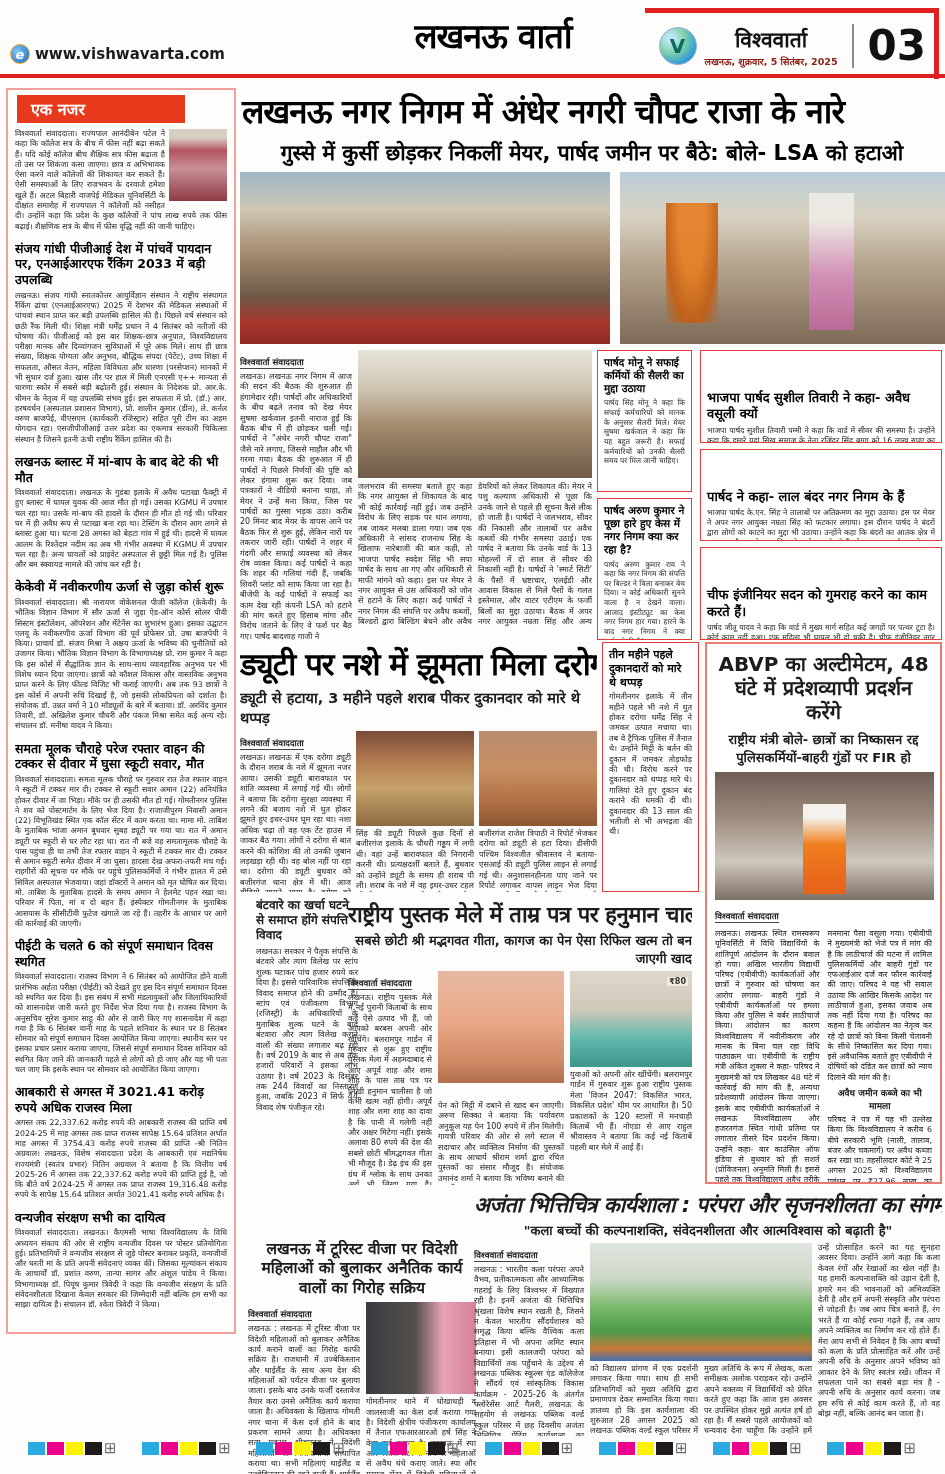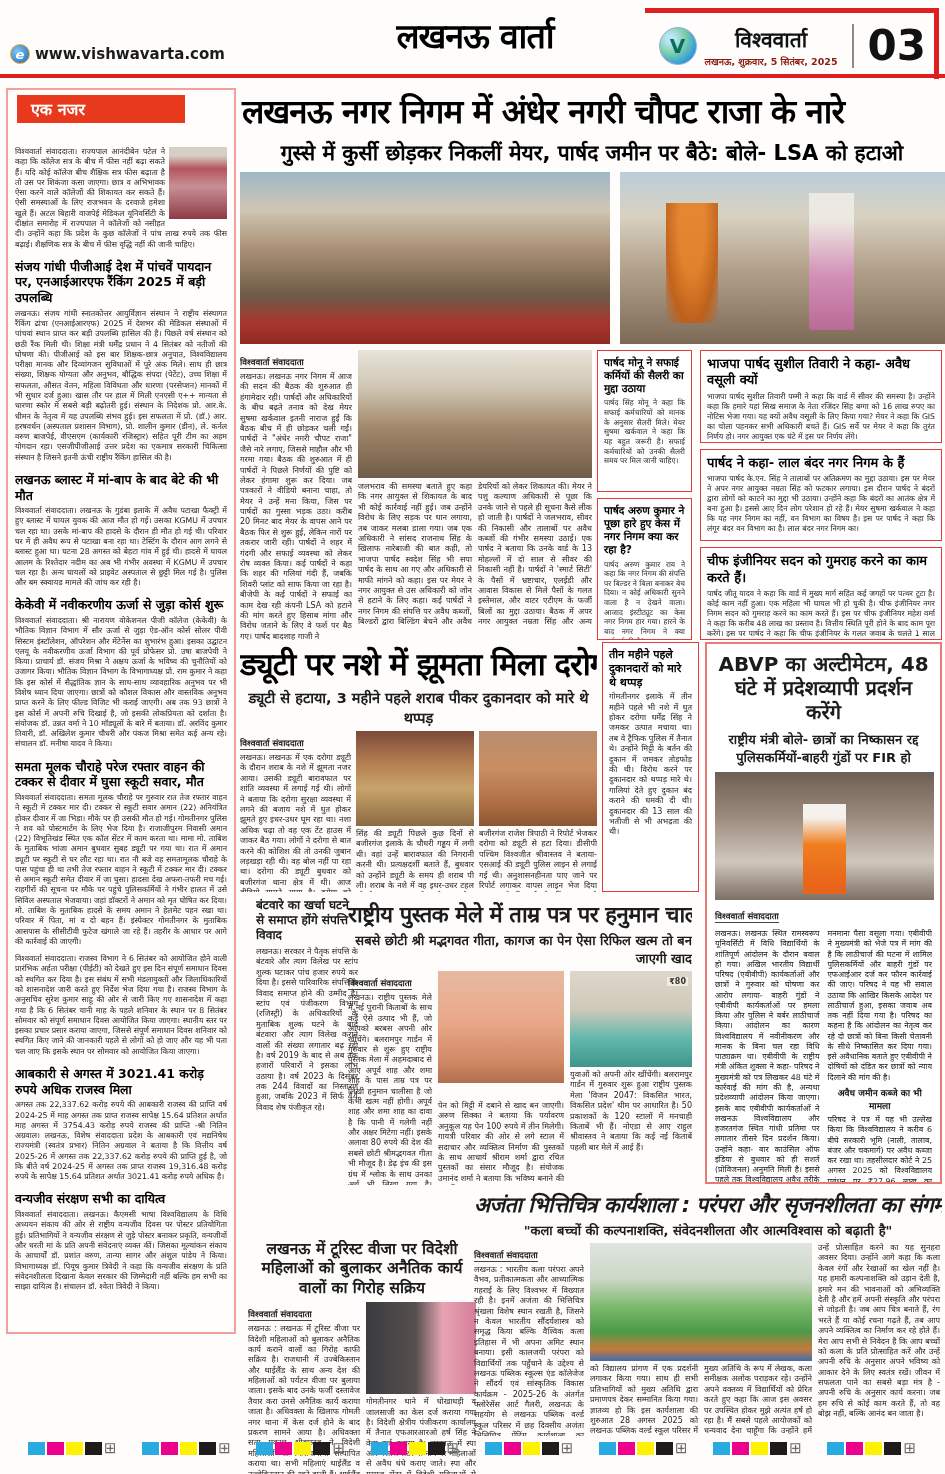--- a/index.html
+++ b/index.html
@@ -4,35 +4,35 @@
 <style>
   html,body{margin:0;padding:0;background:#e9e9e9;}
   .page{position:relative;width:945px;height:1474px;background:#fffdfb;margin:0 auto;
         font-family:"DejaVu Sans",sans-serif;color:#1c1c1c;overflow:hidden;}
   
   .header{position:absolute;left:0;top:0;width:945px;height:78px;}
   .site{position:absolute;left:10px;top:44px;font-size:15px;font-weight:bold;display:flex;align-items:center;gap:5px;}
   .e-icon{width:18px;height:18px;border-radius:50%;background:radial-gradient(circle at 35% 35%,#7ec8f5,#1565c0);color:#fff;
           font-size:13px;font-weight:bold;display:flex;align-items:center;justify-content:center;font-style:italic;
           border:1px solid #f6a21a;}
-  .masthead{position:absolute;left:310px;top:12px;width:330px;text-align:center;font-size:34px;font-weight:bold;color:#000;letter-spacing:-1px;}
+  .masthead{position:absolute;left:328px;top:12px;width:330px;text-align:center;font-size:34px;font-weight:bold;color:#000;letter-spacing:-1px;}
   .brandbox{position:absolute;right:6px;top:8px;height:58px;border-top:5px solid #e02020;border-right:5px solid #e02020;
             display:flex;align-items:center;padding:4px 8px 4px 14px;gap:8px;}
   .globe{width:36px;height:36px;border-radius:50%;background:radial-gradient(circle at 30% 30%,#bfe6f7 10%,#7fd0a9 40%,#2e9bd6 75%);
          display:flex;align-items:center;justify-content:center;color:#0b6b5d;font-weight:bold;font-size:20px;border:1px solid #9ad;}
   .brandcol{display:flex;flex-direction:column;align-items:center;}
   .brandname{font-size:21px;font-weight:bold;color:#111;}
   .dateline{font-size:9.5px;font-weight:bold;color:#8a1d12;margin-top:2px;}
   .pagenosep{width:2px;height:44px;background:#8b8b8b;margin:0 6px;}
   .pageno{font-size:42px;font-weight:bold;color:#111;line-height:1;}
   .redline{position:absolute;left:0;top:74px;width:945px;height:4px;background:#dd1f1f;}
   
   .left-rail{position:absolute;left:6px;top:88px;width:230px;height:1246px;border:2px solid #f2a09e;
              padding:5px 7px;box-sizing:border-box;overflow:hidden;background:#fffefc;}
-  .banner{width:140px;background:#e8391d;color:#fff;font-size:16px;font-weight:bold;padding:3px 14px;margin:0 0 24px 2px;}
+  .banner{width:140px;background:#e8391d;color:#fff;font-size:16px;font-weight:bold;padding:3px 14px;margin:0 0 6px 2px;}
   .lr-art{margin-bottom:7px;overflow:hidden;}
   .lr-h{font-size:12.5px;font-weight:bold;line-height:1.25;margin:2px 0 3px 0;color:#000;}
   .lr-b{font-size:7.8px;line-height:1.32;text-align:justify;color:#222;}
   .lr-photo{float:right;width:58px;height:72px;margin:0 0 3px 4px;
             background:linear-gradient(180deg,#d8cfc4 12%,#b5555e 30%,#c98f96 55%,#8e3a44 100%);}
   
   .byline{font-weight:bold;font-size:8.6px;border-bottom:1px solid #444;display:inline-block;margin-bottom:3px;}
   .body-txt{font-size:8px;line-height:1.3;text-align:justify;color:#1e1e1e;}
   .ph{background:#c9bfae;}
   .rbox{border:1.6px solid #e03c3c;box-sizing:border-box;padding:5px 6px;overflow:hidden;background:#fff;}
@@ -55,26 +55,26 @@
   .ma-mid{width:234px;display:flex;flex-direction:column;gap:4px;overflow:hidden;}
   .ph-inset{width:234px;height:128px;
     background:linear-gradient(180deg,#e8e4da 0%,#cfc5b2 30%,#a3896c 60%,#6f5b49 100%);}
   .ma-cols2{column-count:2;column-gap:6px;height:152px;overflow:hidden;}
   .small-boxes{position:absolute;left:597px;top:350px;width:95px;height:290px;display:flex;flex-direction:column;gap:6px;}
   .sb{flex:1;}
   .sb .rbox-h{font-size:10.5px;}
   .sb .body-txt{font-size:7.4px;}
   .right-boxes{position:absolute;left:700px;top:350px;width:242px;height:290px;display:flex;flex-direction:column;gap:6px;}
   .rb{flex:1;}
-  .rb .rbox-h{font-size:13px;}
+  .rb .rbox-h{font-size:13px;margin-top:34px;}
   .rb .body-txt{font-size:7.7px;}
   
   .daroga{position:absolute;left:240px;top:642px;width:357px;height:250px;overflow:hidden;}
   .daroga-h{font-size:31px;font-weight:bold;color:#000;letter-spacing:-1px;white-space:nowrap;}
-  .daroga-sub{font-size:14.5px;font-weight:bold;text-align:center;margin:3px 0 4px 0;}
+  .daroga-sub{font-size:14.5px;font-weight:bold;text-align:left;margin:3px 0 4px 0;}
   .daroga-cols{display:flex;gap:5px;}
   .dg-c1{width:112px;}
   .dg-c2,.dg-c3{width:118px;display:flex;flex-direction:column;gap:3px;}
   .ph-officer{width:118px;height:95px;background:linear-gradient(180deg,#7a4a3a 0%,#b0794f 30%,#c8a36a 60%,#8c6a42 100%);}
   .ph-pots{width:118px;height:95px;background:linear-gradient(180deg,#b98d6e 0%,#c98e63 40%,#b06f45 75%,#8c5630 100%);}
   .teen-box{position:absolute;left:602px;top:642px;width:97px;height:250px;}
   .teen-box .rbox-h{font-size:11px;}
   .teen-box .body-txt{font-size:8px;}
   
   .abvp{position:absolute;left:705px;top:642px;width:237px;height:542px;border:2px solid #e87b73;box-sizing:border-box;
@@ -151,36 +151,37 @@
   <div class="left-rail">
     <div class="banner">एक नजर</div>
 
     <div class="lr-art">
       <div class="lr-b">
         <span class="lr-photo"></span>
         <span>विश्ववार्ता संवाददाता। राज्यपाल आनंदीबेन पटेल ने कहा कि कॉलेज सत्र के बीच में फीस नहीं बढ़ा सकते हैं। यदि कोई कॉलेज बीच शैक्षिक सत्र फीस बढ़ाता है तो उस पर शिकंजा कसा जाएगा। छात्र व अभिभावक ऐसा करने वाले कॉलेजों की शिकायत कर सकते हैं। ऐसी समस्याओं के लिए राजभवन के दरवाजे हमेशा खुले हैं। अटल बिहारी वाजपेई मेडिकल यूनिवर्सिटी के दीक्षांत समारोह में राज्यपाल ने कॉलेजों को नसीहत दी। उन्होंने कहा कि प्रदेश के कुछ कॉलेजों ने पांच लाख रुपये तक फीस बढ़ाई। शैक्षणिक सत्र के बीच में फीस वृद्धि नहीं की जानी चाहिए।</span>
       </div>
     </div>
     <div class="lr-art">
-      <div class="lr-h">संजय गांधी पीजीआई देश में पांचवें पायदान पर, एनआईआरएफ रैंकिंग 2025 में बड़ी उपलब्धि</div>
+      <div class="lr-h">संजय गांधी पीजीआई देश में पांचवें पायदान पर, एनआईआरएफ रैंकिंग 2033 में बड़ी उपलब्धि</div>
       <div class="lr-b">लखनऊ। संजय गांधी स्नातकोत्तर आयुर्विज्ञान संस्थान ने राष्ट्रीय संस्थागत रैंकिंग ढांचा (एनआईआरएफ) 2025 में देशभर की मेडिकल संस्थाओं में पांचवां स्थान प्राप्त कर बड़ी उपलब्धि हासिल की है। पिछले वर्ष संस्थान को छठी रैंक मिली थी। शिक्षा मंत्री धर्मेंद्र प्रधान ने 4 सितंबर को नतीजों की घोषणा की। पीजीआई को इस बार शिक्षक-छात्र अनुपात, विश्वविद्यालय परीक्षा मानक और दिव्यांगजन सुविधाओं में पूरे अंक मिले। साथ ही छात्र संख्या, शिक्षक योग्यता और अनुभव, बौद्धिक संपदा (पेटेंट), उच्च शिक्षा में सफलता, औसत वेतन, महिला विविधता और धारणा (परसेप्शन) मानकों में भी सुधार दर्ज हुआ। खास तौर पर हाल में मिली एनएसी ए++ मान्यता से धारणा स्कोर में सबसे बड़ी बढ़ोतरी हुई। संस्थान के निदेशक प्रो. आर.के. धीमन के नेतृत्व में यह उपलब्धि संभव हुई। इस सफलता में प्रो. (डॉ.) आर. हरषवर्धन (अस्पताल प्रशासन विभाग), प्रो. शालीन कुमार (डीन), ले. कर्नल वरुण बाजपेई, वीएसएम (कार्यकारी रजिस्ट्रार) सहित पूरी टीम का अहम योगदान रहा। एसजीपीजीआई उत्तर प्रदेश का एकमात्र सरकारी चिकित्सा संस्थान है जिसने इतनी ऊंची राष्ट्रीय रैंकिंग हासिल की है।</div>
     </div>
     <div class="lr-art">
       <div class="lr-h">लखनऊ ब्लास्ट में मां-बाप के बाद बेटे की भी मौत</div>
       <div class="lr-b">विश्ववार्ता संवाददाता। लखनऊ के गुडंबा इलाके में अवैध पटाखा फैक्ट्री में हुए ब्लास्ट में घायल युवक की आज मौत हो गई। उसका KGMU में उपचार चल रहा था। उसके मां-बाप की हादसे के दौरान ही मौत हो गई थी। परिवार घर में ही अवैध रूप से पटाखा बना रहा था। टेस्टिंग के दौरान आग लगने से ब्लास्ट हुआ था। घटना 28 अगस्त को बेहटा गांव में हुई थी। हादसे में घायल आलम के रिश्तेदार नदीम का अब भी गंभीर अवस्था में KGMU में उपचार चल रहा है। अन्य घायलों को प्राइवेट अस्पताल से छुट्टी मिल गई है। पुलिस और बम स्क्वायड मामले की जांच कर रही है।</div>
     </div>
     <div class="lr-art">
       <div class="lr-h">केकेवी में नवीकरणीय ऊर्जा से जुड़ा कोर्स शुरू</div>
       <div class="lr-b">विश्ववार्ता संवाददाता। श्री नारायण वोकेशनल पीजी कॉलेज (केकेवी) के भौतिक विज्ञान विभाग में सौर ऊर्जा से जुड़ा ऐड-ऑन कोर्स सोलर पीवी सिस्टम इंस्टॉलेशन, ऑपरेशन और मेंटेनेंस का शुभारंभ हुआ। इसका उद्घाटन एलयू के नवीकरणीय ऊर्जा विभाग की पूर्व प्रोफेसर प्रो. उषा बाजपेयी ने किया। प्राचार्य डॉ. संजय मिश्रा ने अक्षय ऊर्जा के भविष्य की चुनौतियों को उजागर किया। भौतिक विज्ञान विभाग के विभागाध्यक्ष प्रो. राम कुमार ने कहा कि इस कोर्स में सैद्धांतिक ज्ञान के साथ-साथ व्यावहारिक अनुभव पर भी विशेष ध्यान दिया जाएगा। छात्रों को कौशल विकास और वास्तविक अनुभव प्राप्त करने के लिए फील्ड विजिट भी कराई जाएगी। अब तक 93 छात्रों ने इस कोर्स में अपनी रुचि दिखाई है, जो इसकी लोकप्रियता को दर्शाता है। संयोजक डॉ. उन्नत वर्मा ने 10 मॉड्यूलों के बारे में बताया। डॉ. अरविंद कुमार तिवारी, डॉ. अखिलेश कुमार चौधरी और पंकज मिश्रा समेत कई अन्य रहे। संचालन डॉ. मनीषा यादव ने किया।</div>
     </div>
     <div class="lr-art">
       <div class="lr-h">समता मूलक चौराहे परेज रफ्तार वाहन की टक्कर से दीवार में घुसा स्कूटी सवार, मौत</div>
       <div class="lr-b">विश्ववार्ता संवाददाता। समता मूलक चौराहे पर गुरुवार रात तेज रफ्तार वाहन ने स्कूटी में टक्कर मार दी। टक्कर से स्कूटी सवार अमान (22) अनियंत्रित होकर दीवार में जा भिड़ा। मौके पर ही उसकी मौत हो गई। गोमतीनगर पुलिस ने शव को पोस्टमार्टम के लिए भेज दिया है। राजाजीपुरम निवासी अमान (22) विभूतिखंड स्थित एक कॉल सेंटर में काम करता था। मामा मो. ताबिश के मुताबिक भांजा अमान बुधवार सुबह ड्यूटी पर गया था। रात में अमान ड्यूटी पर स्कूटी से घर लौट रहा था। रात नौ बजे वह समतामूलक चौराहे के पास पहुंचा ही था तभी तेज रफ्तार वाहन ने स्कूटी में टक्कर मार दी। टक्कर से अमान स्कूटी समेत दीवार में जा घुसा। हादसा देख अफरा-तफरी मच गई। राहगीरों की सूचना पर मौके पर पहुंचे पुलिसकर्मियों ने गंभीर हालत में उसे सिविल अस्पताल भेजवाया। जहां डॉक्टरों ने अमान को मृत घोषित कर दिया। मो. ताबिश के मुताबिक हादसे के समय अमान ने हेलमेट पहन रखा था। परिवार में पिता, मां व दो बहन हैं। इंस्पेक्टर गोमतीनगर के मुताबिक आसपास के सीसीटीवी फुटेज खंगाले जा रहे हैं। तहरीर के आधार पर आगे की कार्रवाई की जाएगी।</div>
     </div>
     <div class="lr-art">
+      <div class="lr-h">पीईटी के चलते 6 को संपूर्ण समाधान दिवस स्थगित</div>
       <div class="lr-b">विश्ववार्ता संवाददाता। राजस्व विभाग ने 6 सितंबर को आयोजित होने वाली प्रारंभिक अर्हता परीक्षा (पीईटी) को देखते हुए इस दिन संपूर्ण समाधान दिवस को स्थगित कर दिया है। इस संबंध में सभी मंडलायुक्तों और जिलाधिकारियों को शासनादेश जारी करते हुए निर्देश भेज दिया गया है। राजस्व विभाग के अनुसचिव सुरेश कुमार साहू की ओर से जारी किए गए शासनादेश में कहा गया है कि 6 सितंबर यानी माह के पहले शनिवार के स्थान पर 8 सितंबर सोमवार को संपूर्ण समाधान दिवस आयोजित किया जाएगा। स्थानीय स्तर पर इसका प्रचार प्रसार कराया जाएगा, जिससे संपूर्ण समाधान दिवस शनिवार को स्थगित किए जाने की जानकारी पहले से लोगों को हो जाए और यह भी पता चल जाए कि इसके स्थान पर सोमवार को आयोजित किया जाएगा।</div>
     </div>
     <div class="lr-art">
       <div class="lr-h">आबकारी से अगस्त में 3021.41 करोड़ रुपये अधिक राजस्व मिला</div>
       <div class="lr-b">अगस्त तक 22,337.62 करोड़ रुपये की आबकारी राजस्व की प्राप्ति वर्ष 2024-25 में माह अगस्त तक प्राप्त राजस्व सापेक्ष 15.64 प्रतिशत अर्थात माह अगस्त में 3754.43 करोड़ रुपये राजस्व की प्राप्ति -श्री नितिन अग्रवाल। लखनऊ, विशेष संवाददाता प्रदेश के आबकारी एवं मद्यनिषेध राज्यमंत्री (स्वतंत्र प्रभार) नितिन अग्रवाल ने बताया है कि वित्तीय वर्ष 2025-26 में अगस्त तक 22,337.62 करोड़ रुपये की प्राप्ति हुई है, जो कि बीते वर्ष 2024-25 में अगस्त तक प्राप्त राजस्व 19,316.48 करोड़ रुपये के सापेक्ष 15.64 प्रतिशत अर्थात 3021.41 करोड़ रुपये अधिक है।</div>
     </div>
     <div class="lr-art">
       <div class="lr-h">वन्यजीव संरक्षण सभी का दायित्व</div>
       <div class="lr-b">विश्ववार्ता संवाददाता। लखनऊ। कैएमसी भाषा विश्वविद्यालय के विधि अध्ययन संकाय की ओर से राष्ट्रीय वन्यजीव दिवस पर पोस्टर प्रतियोगिता हुई। प्रतिभागियों ने वन्यजीव संरक्षण से जुड़े पोस्टर बनाकर प्रकृति, वन्यजीवों और धरती मां के प्रति अपनी संवेदनाएं व्यक्त कीं। जिसका मूल्यांकन संकाय के आचार्यों डॉ. प्रशांत वरुण, तान्या सागर और अंशुल पांडेय ने किया। विभागाध्यक्ष डॉ. पियूष कुमार त्रिवेदी ने कहा कि वन्यजीव संरक्षण के प्रति संवेदनशीलता दिखाना केवल सरकार की जिम्मेदारी नहीं बल्कि हम सभी का साझा दायित्व है। संचालन डॉ. श्वेता त्रिवेदी ने किया।</div>
     </div>

